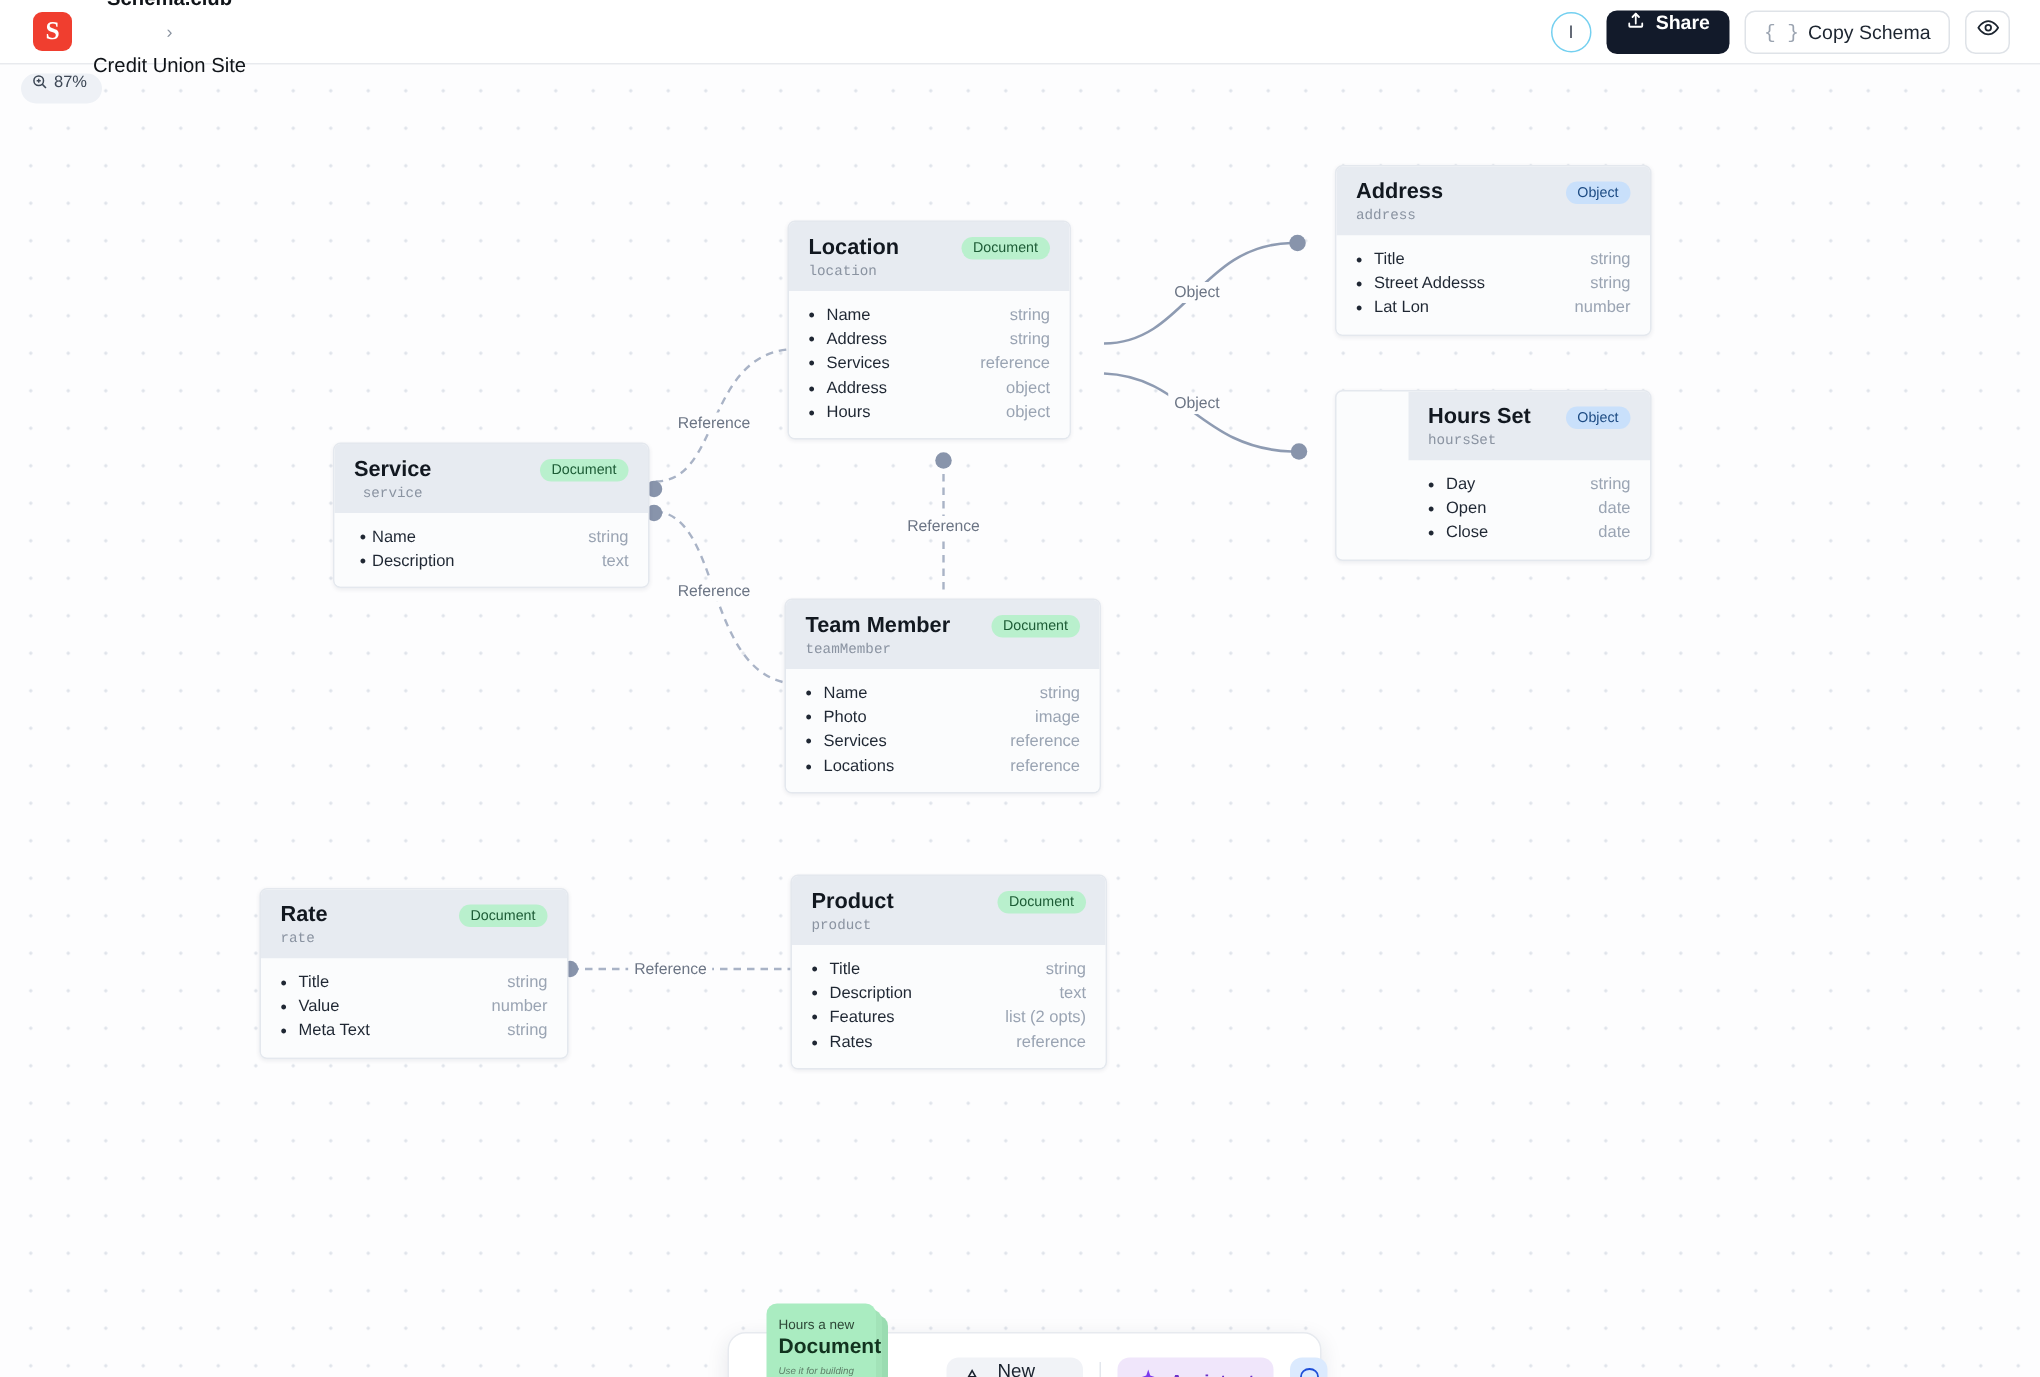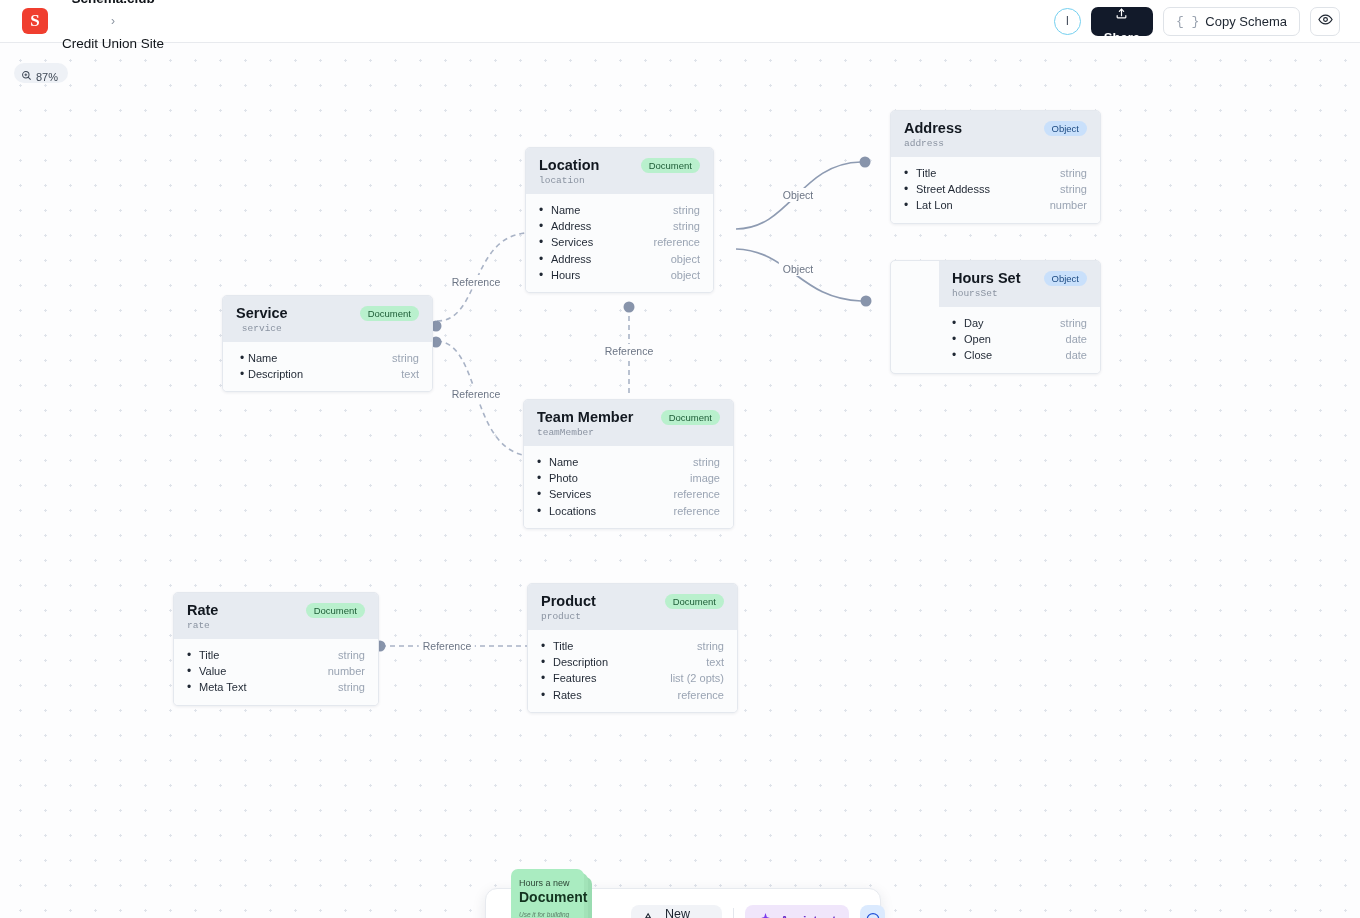--- a/index.html
+++ b/index.html
@@ -41,23 +41,23 @@
   }
   .avatar {
     width: 27px; height: 27px; border-radius: 50%;
     border: 1.5px solid #74d0f0; background: #fff;
     display: flex; align-items: center; justify-content: center;
     color: #4a5260; font-size: 12px;
   }
   .btn-share {
     background: #121a2a; color: #fff;
     border-radius: 7px; height: 29px;
-    display: flex; align-items: center; gap: 7px;
+    display: flex; gap: 7px;
     padding: 0 13px; font-size: 13px; font-weight: 600;
-    cursor: pointer; border: none; flex-direction: column;
+    cursor: pointer; border: none;
   }
   .btn-outline {
     background: #fff; color: #1d2530;
     border: 1px solid #dfe3e8; border-radius: 7px; height: 29px;
     display: flex; align-items: center; gap: 6px;
     padding: 0 12px; font-size: 13px; cursor: pointer;
   }
   .btn-icon-only {
     background: #fff; border: 1px solid #dfe3e8; border-radius: 7px;
     width: 30px; height: 29px;
@@ -71,24 +71,24 @@
     position: absolute; top: 43px; left: 0;
     width: 1360px; height: 875px;
     background-color: #fdfdfe;
     background-image: radial-gradient(circle, #dfe3ea 1px, transparent 1.1px);
     background-size: 25px 25px;
     background-position: 8px 5px;
     overflow: hidden;
   }
 
   .zoom-badge {
-    position: absolute; left: 14px; top: 20px;
+    position: absolute; left: 14px; top: 6px;
     height: 20px; padding: 0 10px 0 7px;
     background: #eef1f6; border-radius: 10px;
-    display: flex; align-items: flex-end; gap: 4px;
+    display: flex; align-items: flex-start; gap: 4px;
     font-size: 11px; color: #3d4755; z-index: 20;
     cursor: pointer;
   }
 
   
   .edges { position: absolute; left: 0; top: 0; width: 1360px; height: 875px; }
   .edge-label {
     position: absolute;
     font-size: 10.5px; color: #6c7585;
     background: #fdfdfe;

